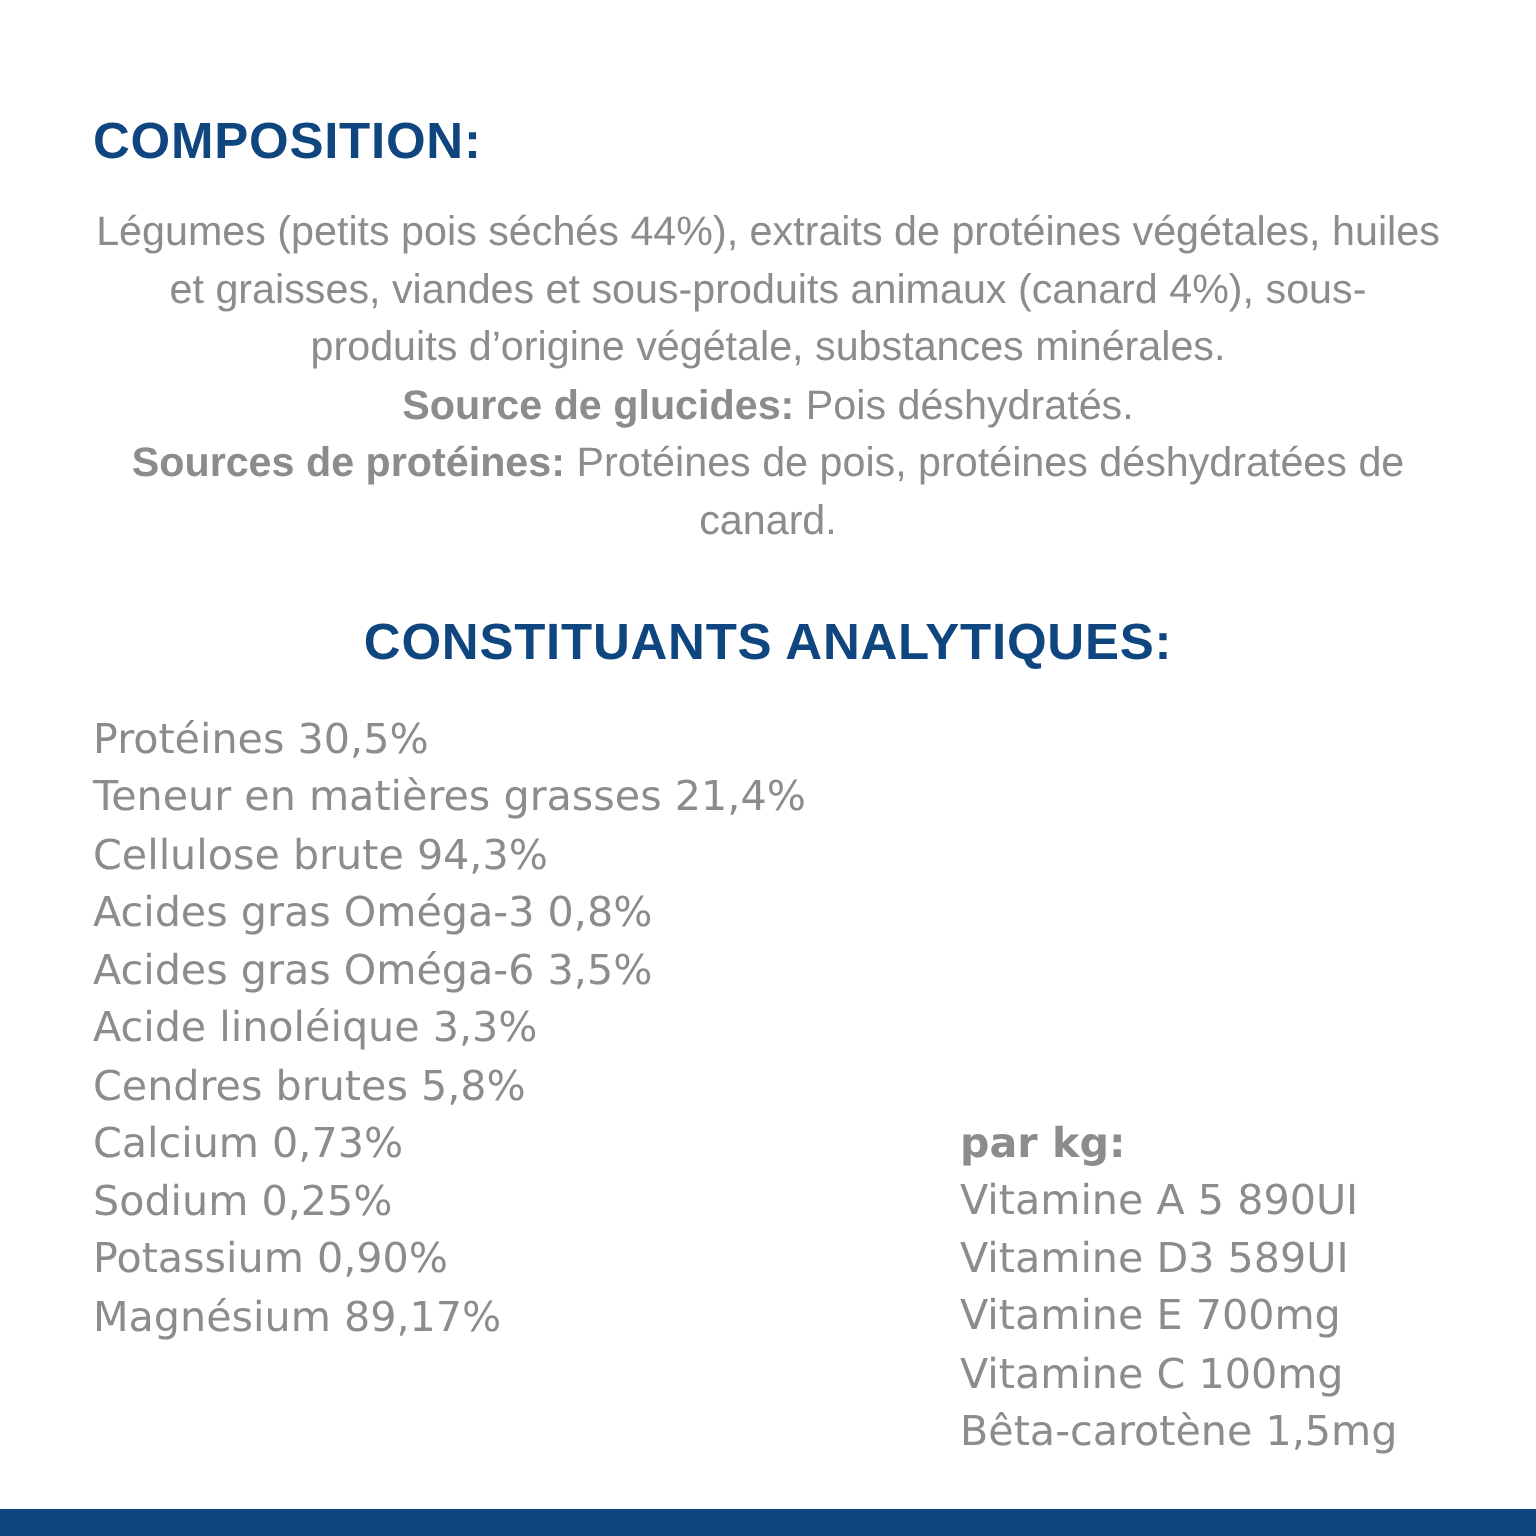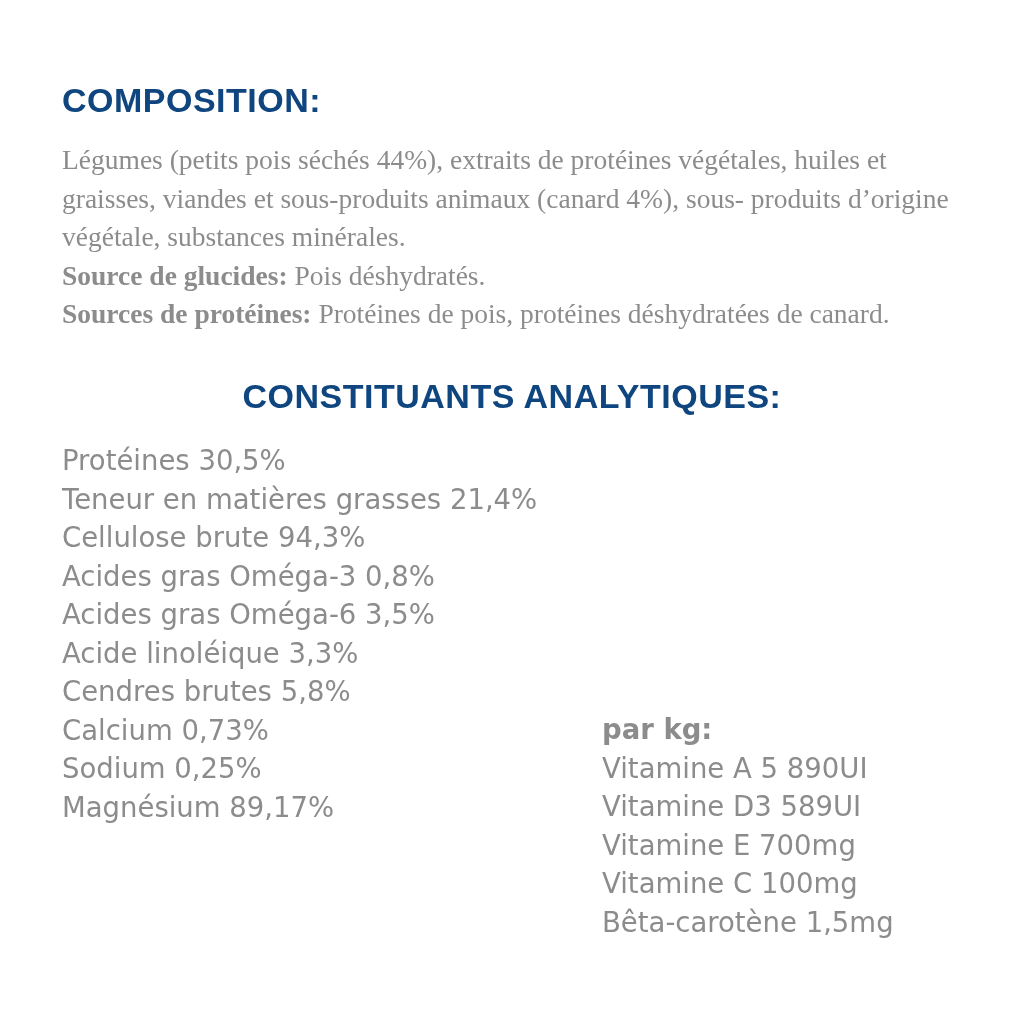--- a/index.html
+++ b/index.html
@@ -13,58 +13,59 @@
     font-family: "DejaVu Sans", sans-serif;
     overflow: hidden;
   }
   .page {
     position: relative;
     width: 1024px;
     height: 1024px;
     box-sizing: border-box;
   }
   .content {
-    padding: 54px 62px 0 62px;
-    margin-top: 28px;
+    padding: 76px 62px 0 62px;
   }
   h2.section-title {
     color: #10467f;
     font-family: "Liberation Sans", sans-serif;
     font-weight: bold;
     font-size: 34px;
     letter-spacing: 0.5px;
     margin: 0 0 22px 0;
     line-height: 1.1;
   }
   h2.section-title.second {
     margin-top: 44px;
     margin-bottom: 26px;
     text-align: center;
   }
   .body-text {
     color: #8c8c8c;
     font-size: 27.5px;
     line-height: 1.40;
-    font-family: Liberation Serif, serif;
+    font-family: Liberation Sans, sans-serif;
+    text-align: center;
   }
   .paragraph {
     margin: 0;
   }
   .labelled-line {
     margin: 0;
   }
   .lbl {
     font-weight: bold;
     color: #8c8c8c;
   }
   .two-col {
     display: flex;
     flex-direction: row;
     align-items: flex-start;
     margin-top: 2px;
+    gap: 38px;
   }
   .col-left {
     width: 540px;
     flex: 0 0 540px;
   }
   .col-right {
     flex: 1 1 auto;
     padding-top: 0;
   }
   .nut-line, .vit-line {
@@ -108,20 +109,21 @@
       <div class="col-left">
         <div class="nut-line">Protéines 30,5%</div>
         <div class="nut-line">Teneur en matières grasses 21,4%</div>
         <div class="nut-line">Cellulose brute 94,3%</div>
         <div class="nut-line">Acides gras Oméga-3 0,8%</div>
         <div class="nut-line">Acides gras Oméga-6 3,5%</div>
         <div class="nut-line">Acide linoléique 3,3%</div>
         <div class="nut-line">Cendres brutes 5,8%</div>
         <div class="nut-line">Calcium 0,73%</div>
         <div class="nut-line">Sodium 0,25%</div>
+        <div class="nut-line">Potassium 0,90%</div>
         <div class="nut-line">Magnésium 89,17%</div>
       </div>
       <div class="col-right">
         <div style="height:269px"></div>
         <div class="vit-head">par kg:</div>
         <div class="vit-line">Vitamine A 5 890UI</div>
         <div class="vit-line">Vitamine D3 589UI</div>
         <div class="vit-line">Vitamine E 700mg</div>
         <div class="vit-line">Vitamine C 100mg</div>
         <div class="vit-line">Bêta-carotène 1,5mg</div>

